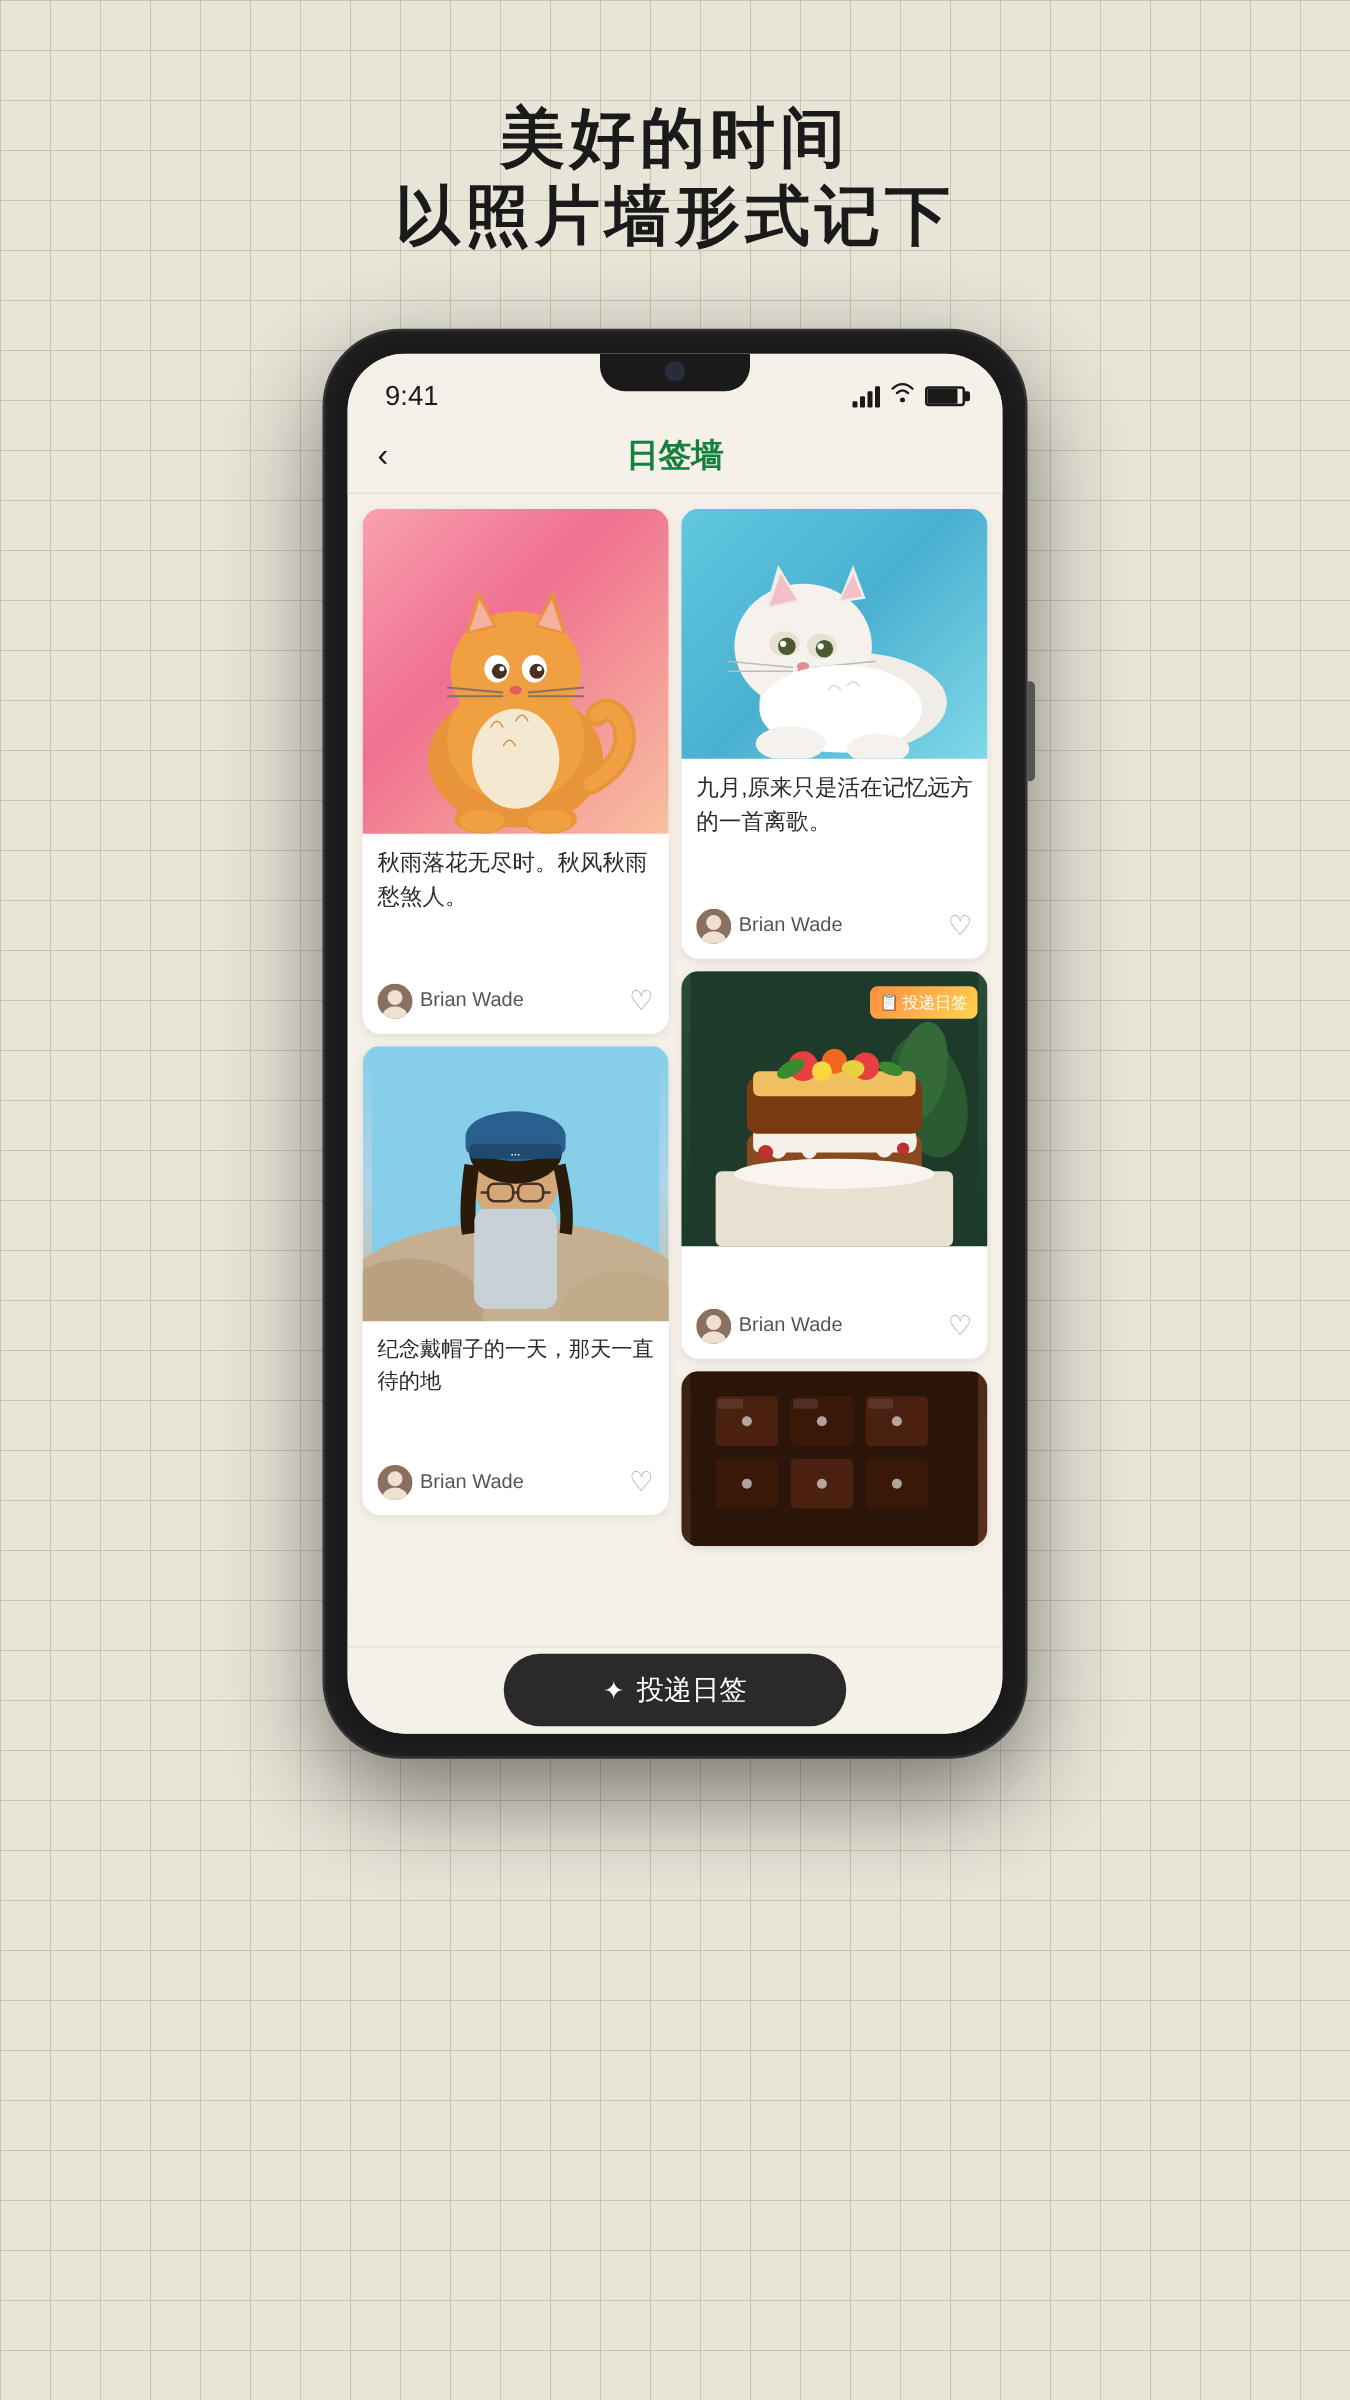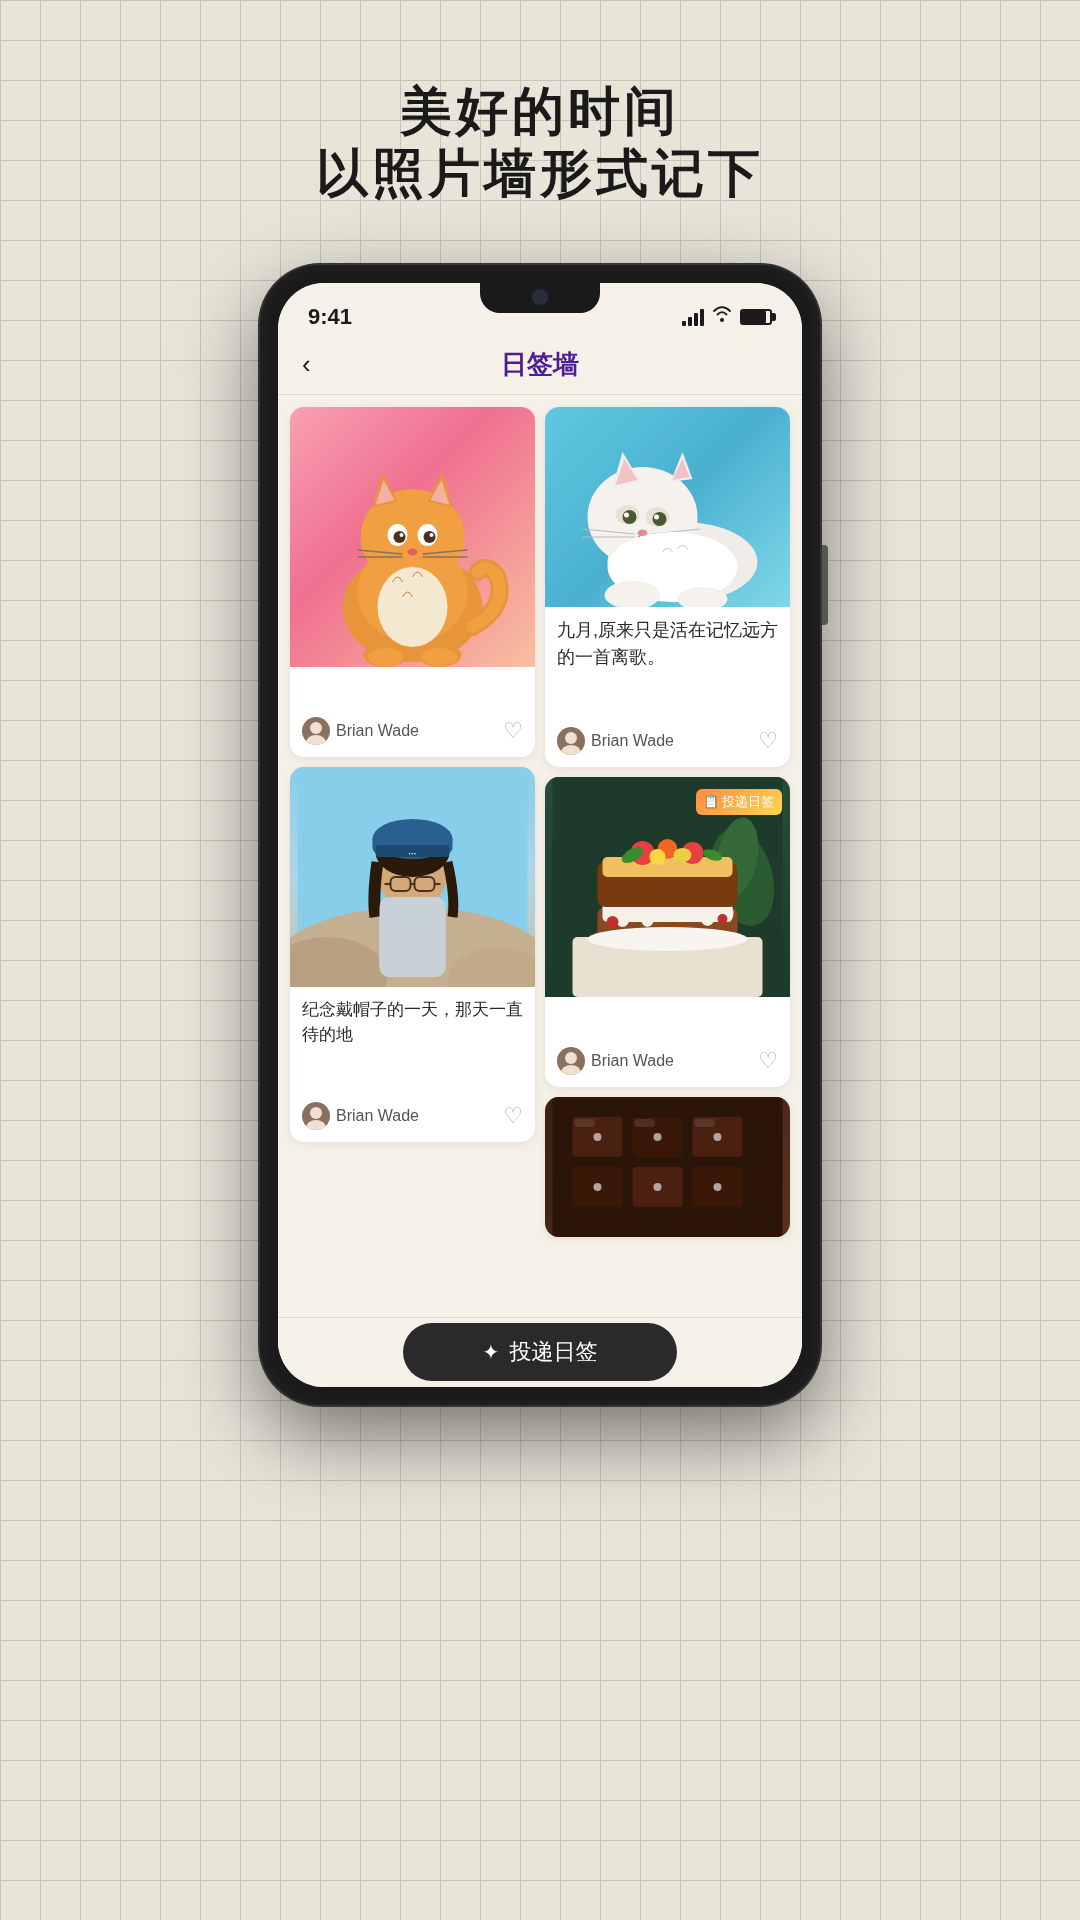--- a/index.html
+++ b/index.html
@@ -80,21 +80,21 @@
       align-items: center;
       padding: 16px 30px 0;
       height: 52px;
       background: #f5f0e8;
       position: relative;
       z-index: 10;
     }
 
     .status-time {
       font-size: 22px;
-      font-weight: 700;
+      font-weight: 400;
       color: #1a1a1a;
     }
 
     .status-icons {
       display: flex;
       align-items: center;
       gap: 8px;
     }
 
     .signal-bars {
@@ -184,21 +184,21 @@
       color: #1a1a1a;
       cursor: pointer;
       width: 40px;
     }
 
     .nav-title {
       flex: 1;
       text-align: center;
       font-size: 26px;
       font-weight: 600;
-      color: #4c1d95;
+      color: #15803d;
       margin-right: 40px;
     }
 
     
     .content {
       height: calc(100% - 52px - 56px);
       overflow-y: auto;
       padding: 12px;
       scrollbar-width: none;
     }
@@ -448,20 +448,21 @@
                   <ellipse cx="142" cy="250" rx="18" ry="9" fill="#f0a040"></ellipse>
 
                   <path d="M175 220 Q210 200 200 170 Q190 155 180 165" stroke="#e8943a" stroke-width="18" fill="none" stroke-linecap="round"></path>
                   <path d="M175 220 Q210 200 200 170 Q190 155 180 165" stroke="#f0a040" stroke-width="12" fill="none" stroke-linecap="round"></path>
 
                   <path d="M95 175 Q100 165 105 175" stroke="#d08030" stroke-width="1" fill="none"></path>
                   <path d="M115 170 Q120 160 125 170" stroke="#d08030" stroke-width="1" fill="none"></path>
                   <path d="M105 190 Q110 180 115 190" stroke="#d08030" stroke-width="1" fill="none"></path>
                 </svg>
               </div>
+              <div class="card-text">秋雨落花无尽时。秋风秋雨愁煞人。</div>
               <div class="card-footer">
                 <div class="author-info">
                   <div class="author-avatar">
                     <svg width="28" height="28" viewBox="0 0 28 28">
                       <circle cx="14" cy="14" r="14" fill="#8a7060"></circle>
                       <circle cx="14" cy="11" r="6" fill="#f0e0d0"></circle>
                       <ellipse cx="14" cy="26" rx="10" ry="8" fill="#f0e0d0"></ellipse>
                     </svg>
                   </div>
                   <span class="author-name">Brian Wade</span>

